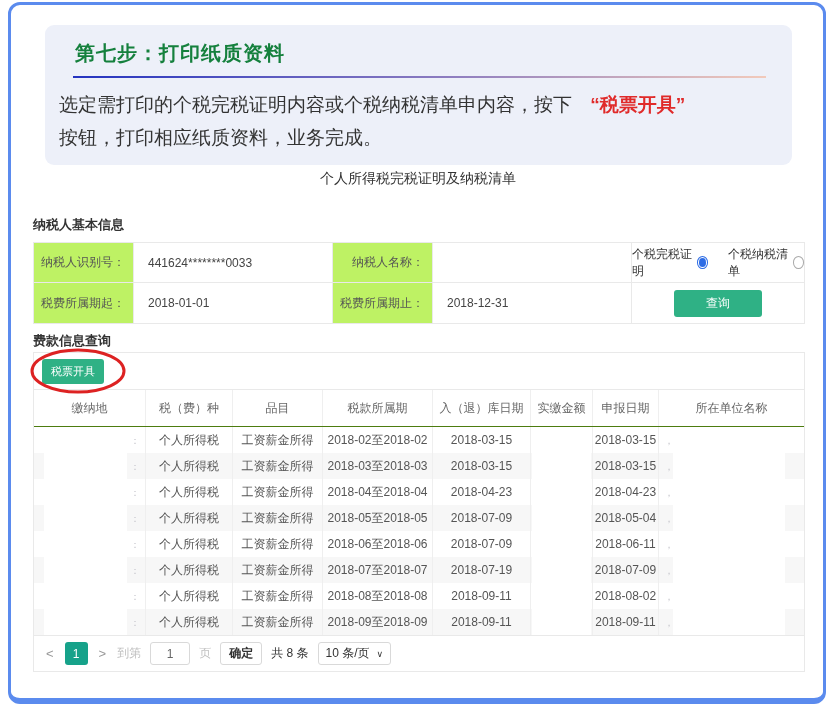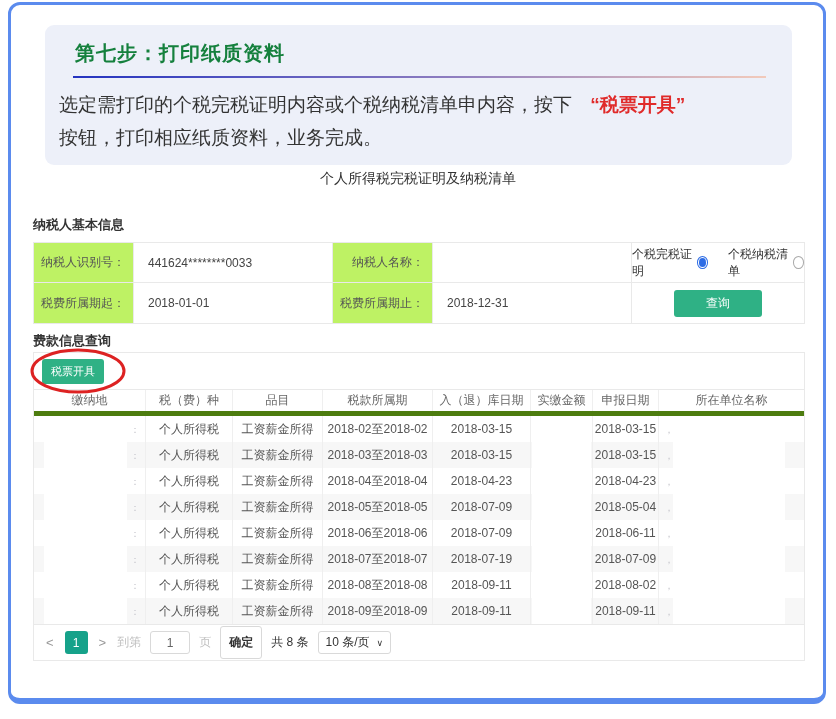--- a/index.html
+++ b/index.html
@@ -46,21 +46,21 @@
                font-size:12px; font-family:inherit; cursor:pointer; }
   .query-btn { width:88px; height:27px; }
 
   
   .table-block { position:absolute; left:33px; top:352px; width:772px;
                  border:1px solid #e9e9e9; background:#fff; }
   .btn-row { height:36px; display:flex; align-items:center; padding-left:8px; position:relative; }
   .invoice-btn { width:62px; height:25px; font-size:11px; }
   .red-circle-svg { position:absolute; left:-4px; top:-7px; overflow:visible; z-index:4; pointer-events:none; }
 
-  .thead { display:flex; height:27px; border-top:1px solid #e9e9e9; border-bottom:5px solid #4d7c0f;
+  .thead { display:flex; height:38px; border-top:1px solid #e9e9e9; border-bottom:1px solid #4d7c0f;
            align-items:center; }
   .thead .cell { color:#666; font-size:12px; }
   .cell { text-align:center; border-right:1px solid #efefef; position:relative;
           height:100%; display:flex; align-items:center; justify-content:center;
           font-size:12px; color:#555; overflow:visible; }
   .c0{ width:112px; flex:none; } .c1{ width:87px; flex:none; } .c2{ width:90px; flex:none; }
   .c3{ width:110px; flex:none; } .c4{ width:98px; flex:none; } .c5{ width:62px; flex:none; }
   .c6{ width:66px; flex:none; } .c7{ flex:1; border-right:none; }
   .trow { display:flex; height:26px; }
   .trow.even { background:#f7f7f7; }
@@ -75,21 +75,21 @@
   
   .pagination { border-top:1px solid #e9e9e9; height:36px; display:flex; align-items:center;
                 gap:9px; padding-left:10px; font-size:12px; color:#333; }
   .pg-chevron { background:none; border:none; color:#999; font-size:13px; font-family:inherit;
                 cursor:pointer; padding:0 2px; }
   .pg-current { width:23px; height:23px; background:#16a28a; color:#fff; border-radius:3px;
                 display:flex; align-items:center; justify-content:center; cursor:pointer; }
   .pg-dim { color:#c0c0c0; }
   .goto-input { width:40px; height:23px; border:1px solid #d9d9d9; border-radius:3px;
                 text-align:center; font-size:12px; color:#666; font-family:inherit; }
-  .confirm-btn { height:33px; padding:0 8px; background:#fff; border:1px solid #d9d9d9;
+  .confirm-btn { height:23px; padding:0 8px; background:#fff; border:1px solid #d9d9d9;
                  border-radius:3px; font-size:12px; font-weight:bold; color:#333;
                  font-family:inherit; cursor:pointer; }
   .page-size { height:23px; border:1px solid #d9d9d9; border-radius:3px; padding:0 7px;
                display:flex; align-items:center; gap:7px; cursor:pointer; background:#fff; }
   .page-size .chev { font-size:9px; color:#333; }
 </style>
 </head>
 <body>
 
 <div class="page">

